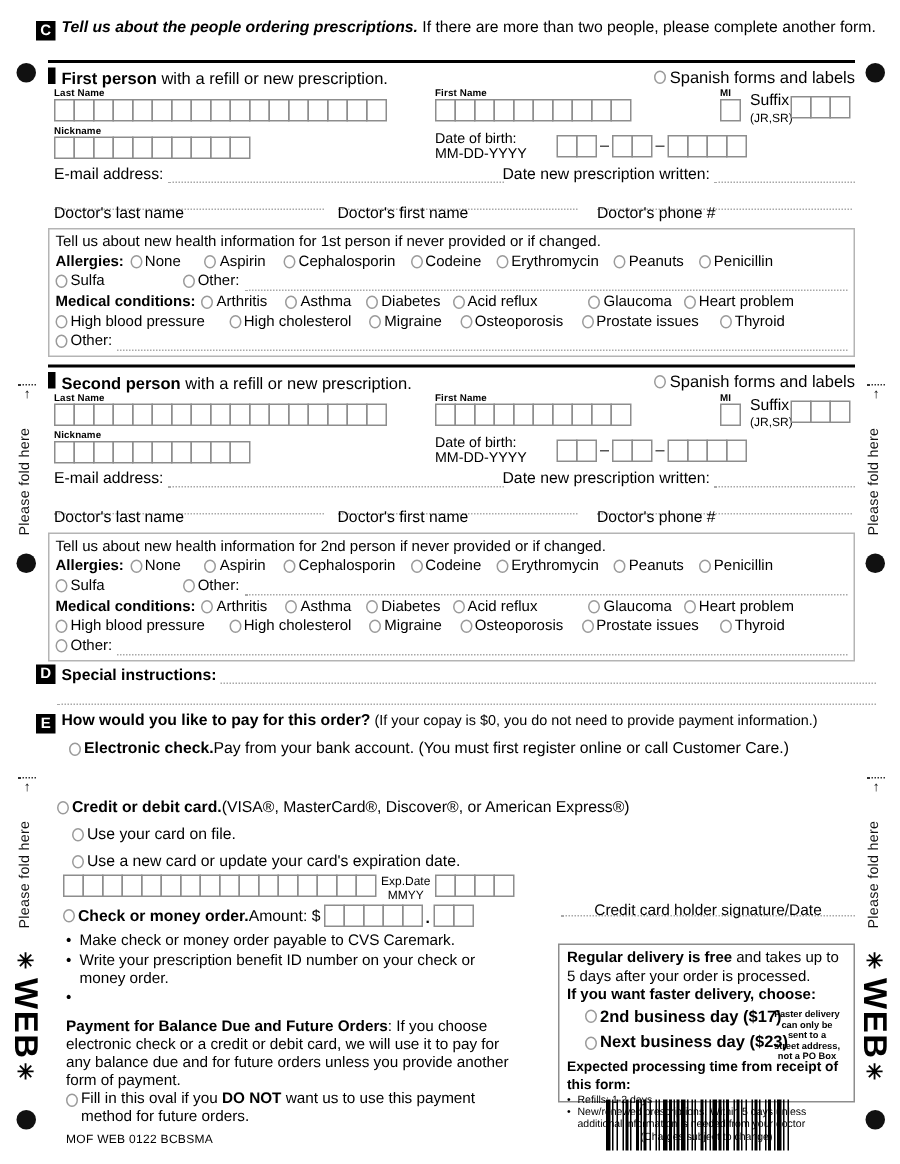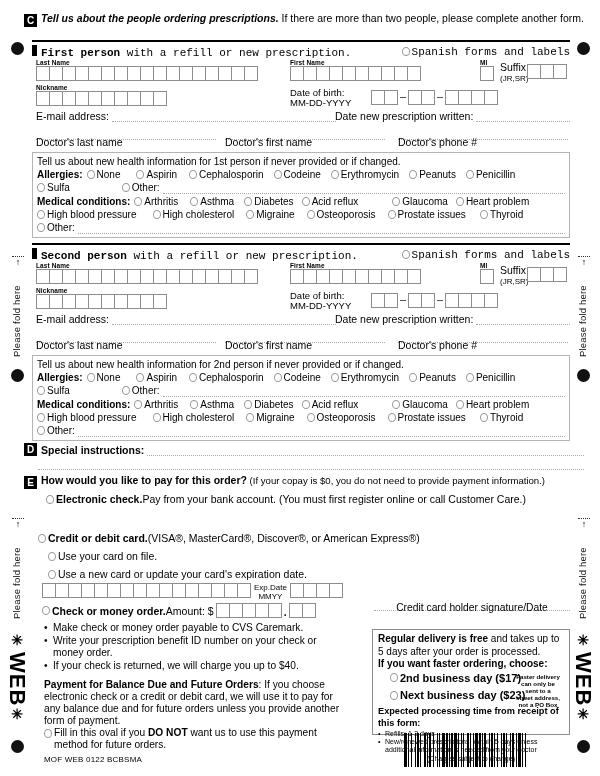--- a/index.html
+++ b/index.html
@@ -64,21 +64,21 @@
   .hdrC {
     position:absolute; left:24px; top:12px; width:560px;
     font-size:10.5px; line-height:13px;
   }
   .hdrC b { font-size:10.5px;font-style:italic; }
 
   .personbox {
     position:absolute; left:32px; width:538px;
     border-top:2px solid #000;
   }
-  .ptitle { display:flex; align-items:baseline; padding-top:3px;font-family:Liberation Mono, monospace; }
+  .ptitle { display:flex; align-items:baseline; padding-top:3px; }
   .ptitle .tick { width:5px; height:11px; background:#000; margin-right:4px; }
   .ptitle .t { font-size:11px; }
   .ptitle .t b { font-size:11px; }
   .spanish { margin-left:auto; display:flex; align-items:center; font-size:11px; }
 
   .microlabel { font-size:6.5px; font-weight:bold; letter-spacing:.1px; margin-bottom:0px; }
 
   .healthbox {
     position:absolute; left:32px; width:538px;
     border:1px solid #b4b4b4; padding:2px 4px 3px 4px;
@@ -641,41 +641,40 @@
     <div style="display:flex;">
         <span style="width:9px;flex:0 0 auto;">•</span>
         <span>Make check or money order payable to CVS Caremark.</span>
       </div>
     <div style="display:flex;">
         <span style="width:9px;flex:0 0 auto;">•</span>
         <span>Write your prescription benefit ID number on your check or money order.</span>
       </div>
     <div style="display:flex;">
         <span style="width:9px;flex:0 0 auto;">•</span>
-        <span>If your check is returned, we will charge you up to $40.</span>
       </div>
   </div>
 
   <div style="position:absolute;left:44px;top:679px;width:304px;font-size:10.2px;line-height:12px;">
     <b>Payment for Balance Due and Future Orders</b><span>: If you choose electronic check or a credit or debit card, we will use it to pay for any balance due and for future orders unless you provide another form of payment.</span>
   </div>
 
   <div style="position:absolute;left:44px;top:727px;width:300px;font-size:10.2px;line-height:12px;display:flex;">
     <span class="oval" style="margin-top:2px;"></span>
     <span><span>Fill in this oval if you </span><b>DO NOT</b><span> want us to use this payment method for future orders.</span></span>
   </div>
 
   <div style="position:absolute;left:44px;top:755px;font-size:8px;letter-spacing:.2px;">MOF WEB 0122 BCBSMA</div>
 
   <div style="position:absolute;left:374px;top:600px;width:196px;height:11px;border-bottom:1px dotted #a8a8a8;"></div>
   <div style="position:absolute;left:374px;top:602px;width:196px;text-align:center;font-size:10.3px;">Credit card holder signature/Date</div>
 
   <div class="deliverybox" style="left:372px;top:616px;width:198px;height:106px;">
     <div><b>Regular delivery is free</b><span> and takes up to 5 days after your order is processed.</span></div>
-    <div style="font-weight:bold;">If you want faster ordering, choose:</div>
+    <div style="font-weight:bold;">If you want faster delivery, choose:</div>
     <div style="position:relative;">
       <div style="display:flex;align-items:center;margin-left:12px;margin-top:1px;font-size:11px;font-weight:bold;">
         <span class="oval"></span>
           <span>2nd business day ($17)</span>
       </div>
       <div style="display:flex;align-items:center;margin-left:12px;margin-top:5px;font-size:11px;font-weight:bold;">
         <span class="oval"></span>
           <span>Next business day ($23)</span>
       </div>
       <div class="tiny" style="position:absolute;right:0;top:1px;width:52px;">

